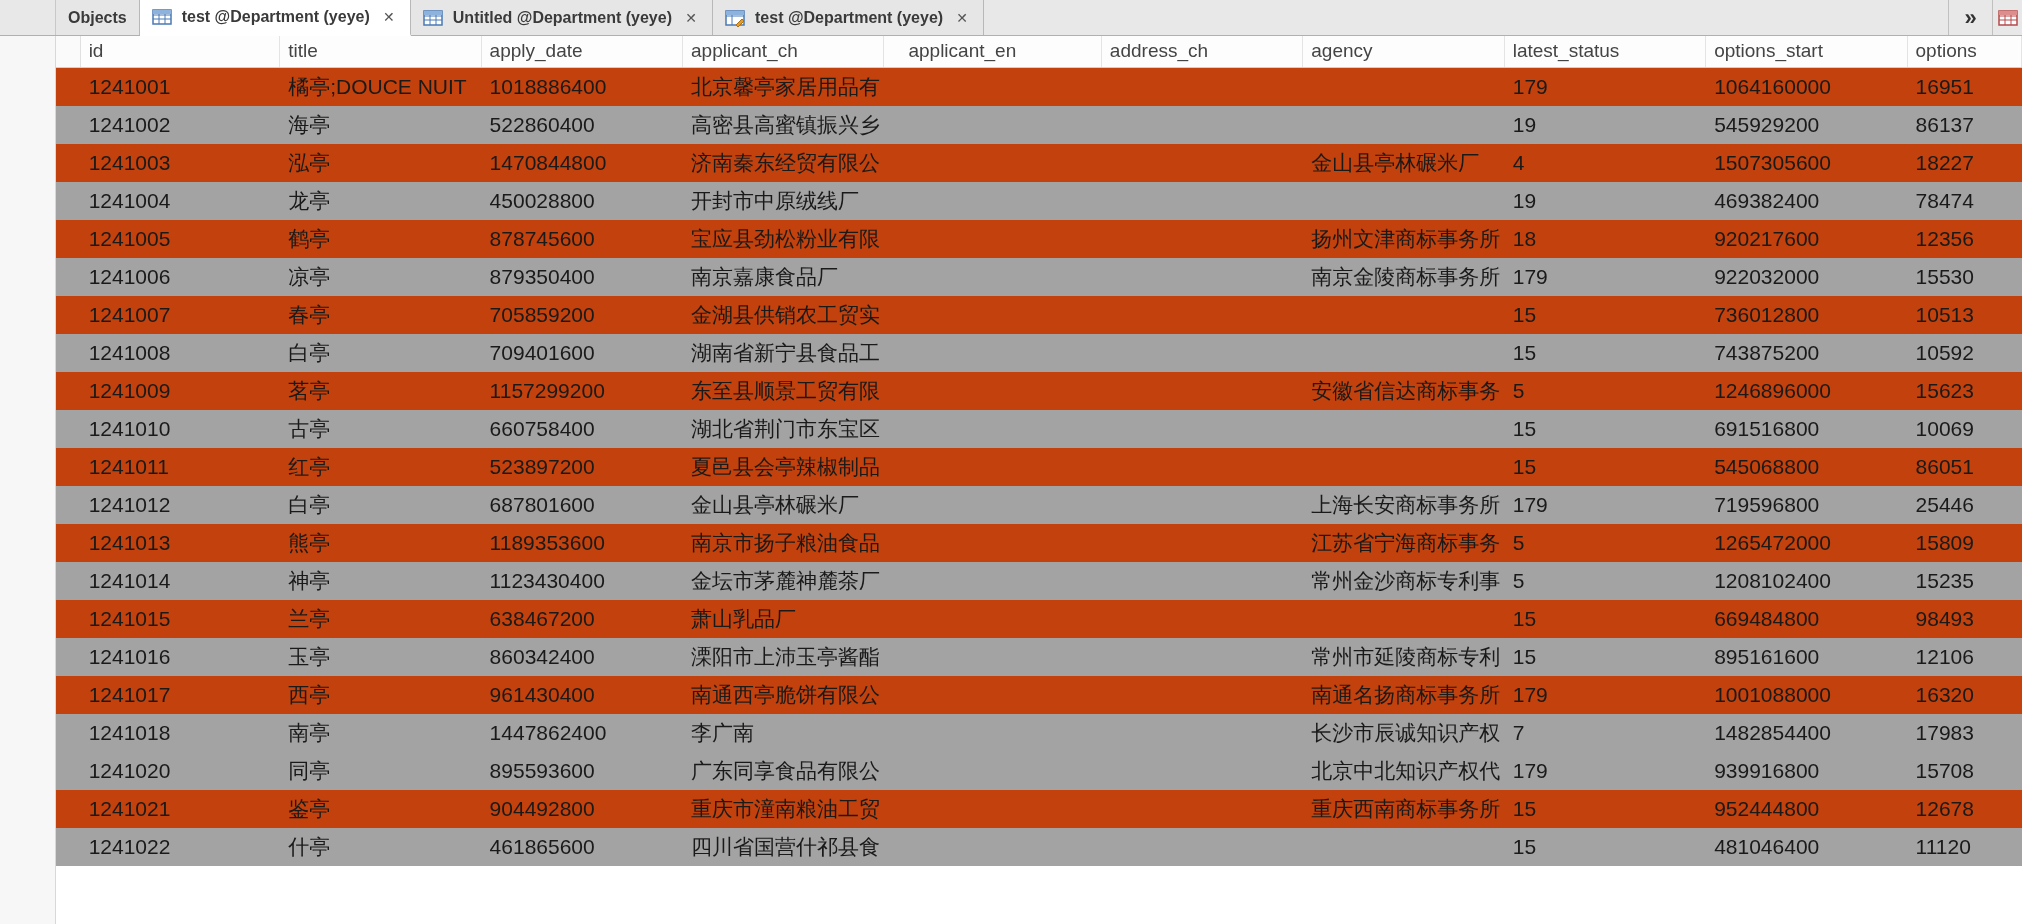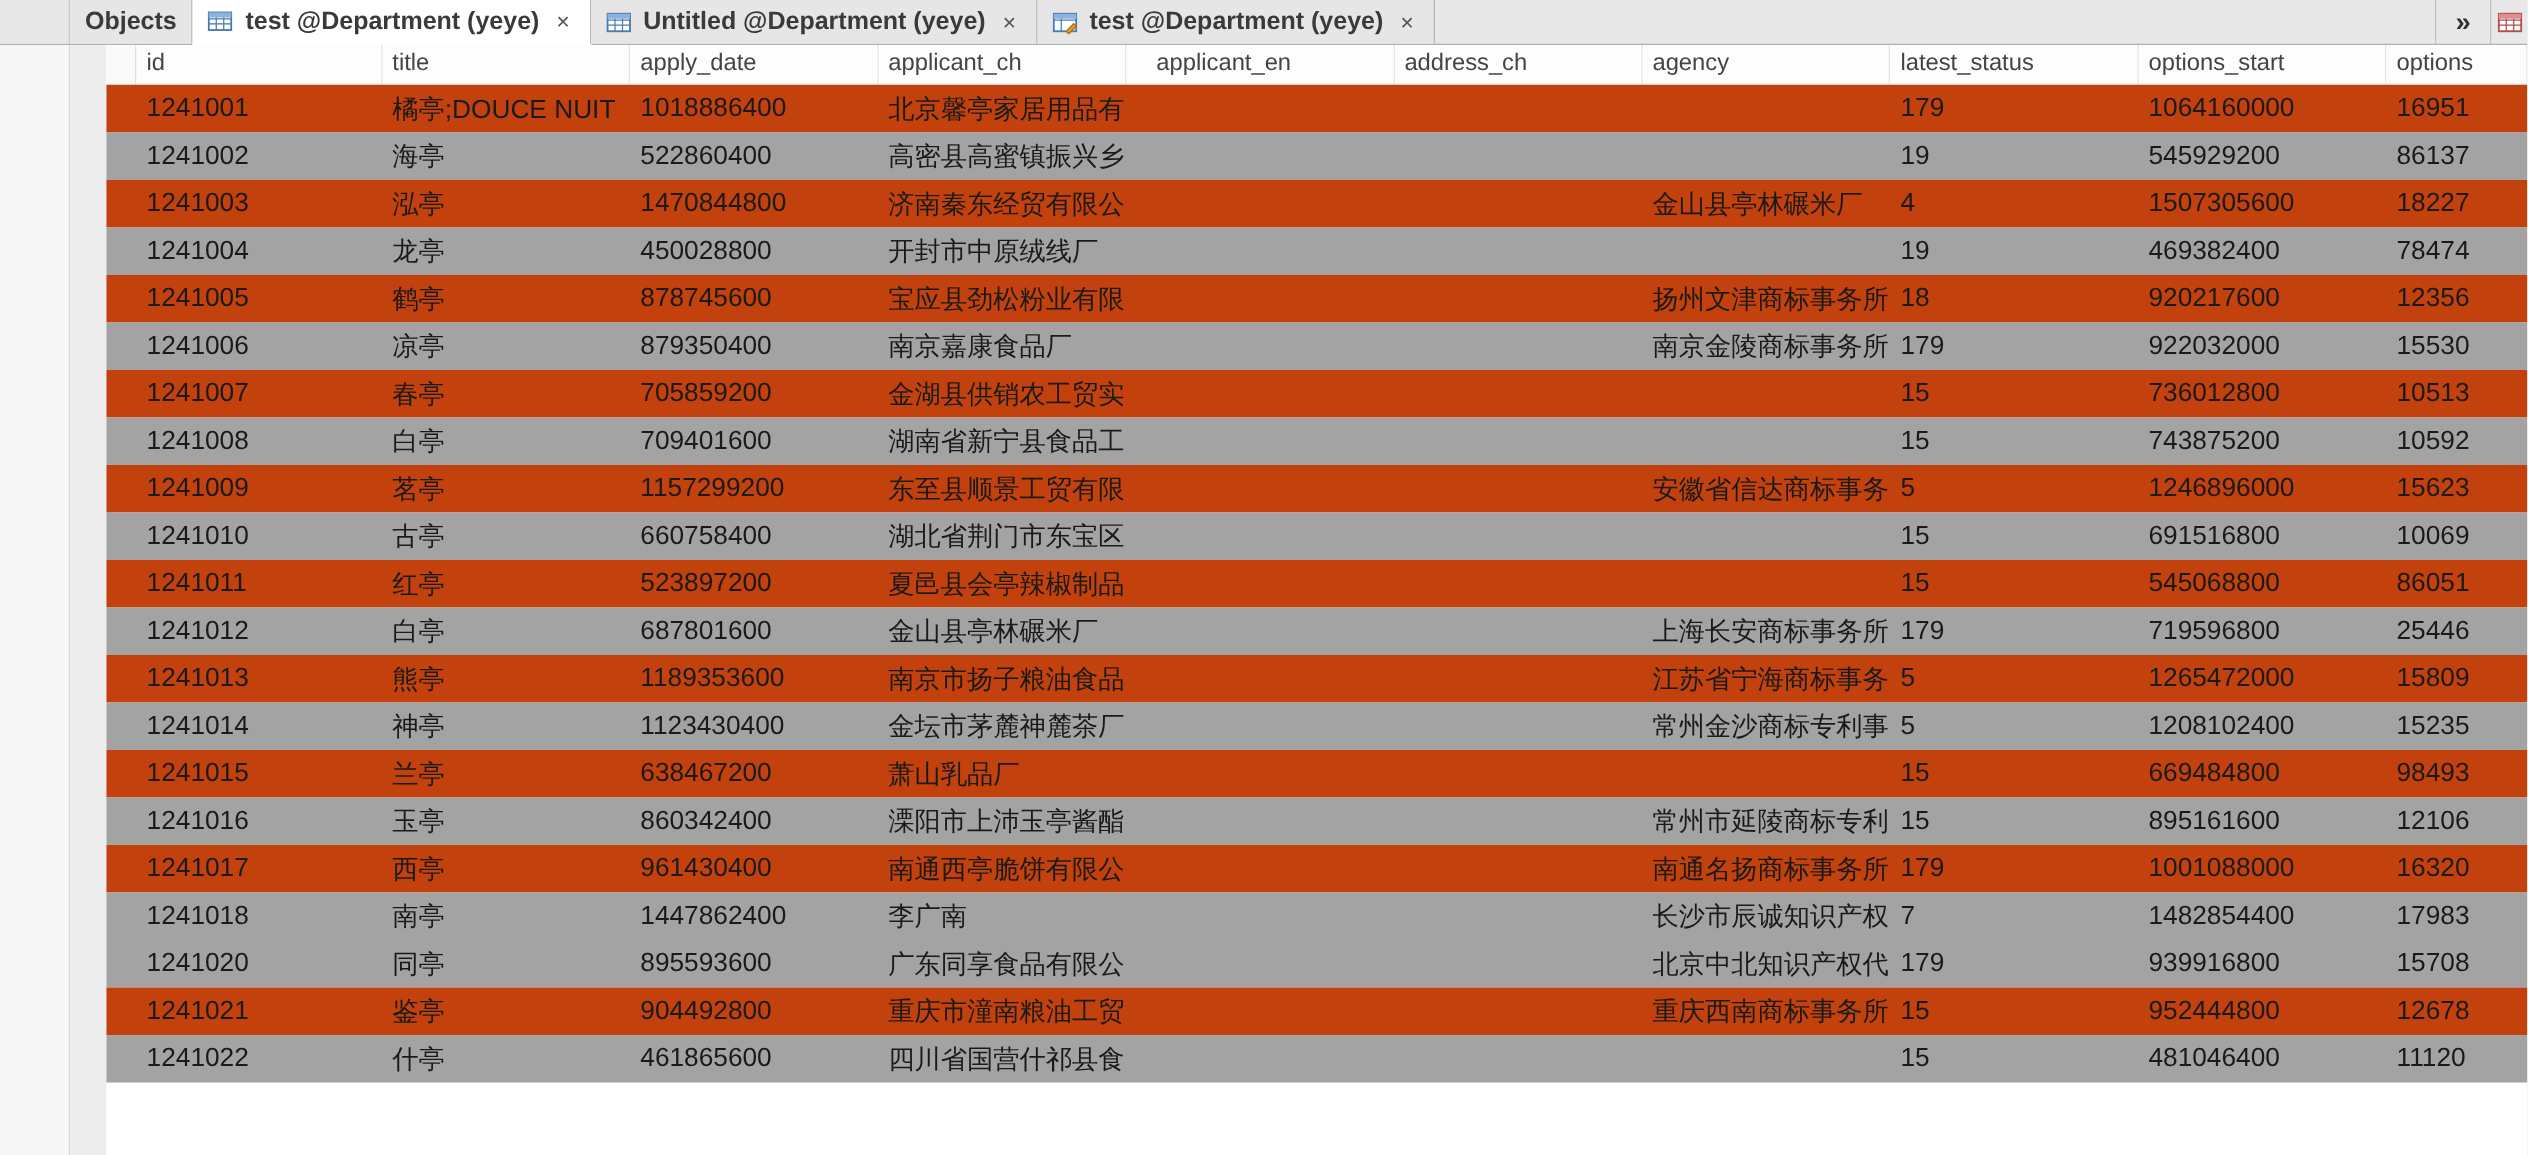--- a/index.html
+++ b/index.html
@@ -2,28 +2,28 @@
 <html><head>
 <meta charset="utf-8">
 <style>
   * { box-sizing: border-box; margin: 0; padding: 0; }
   html, body { width: 2022px; height: 924px; overflow: hidden; font-family: "Lucida Grande","Helvetica Neue",Arial,sans-serif; font-size: 20px; color: #222; background: #ededed; }
   .app { width: 100%; height: 100%; display: flex; flex-direction: column; }
   .tabbar { height: 36px; background: #e8e8e8; border-bottom: 1px solid #b0b0b0; display: flex; align-items: stretch; position: relative; }
   .left-gutter-top { width: 56px; background: #e8e8e8; border-right: 1px solid #c8c8c8; }
   .tab { display: flex; align-items: center; padding: 0 12px; border-right: 1px solid #b8b8b8; background: #e6e6e6; gap: 10px; position: relative; cursor: default; white-space: nowrap; }
   .tab.active { background: #ffffff; border-bottom: 2px solid #ffffff; margin-bottom: -1px; }
-  .tab .tab-label { font-size: 20px; font-weight: 600; color: #3a3a3a; }
+  .tab .tab-label { font-size: 16px; font-weight: 600; color: #3a3a3a; }
   .tab .close { width: 18px; height: 18px; border-radius: 9px; display: flex; align-items: center; justify-content: center; font-size: 14px; color: #555; }
   .tab .icon { width: 20px; height: 20px; display: inline-flex; align-items: center; justify-content: center; }
   .icon svg { width: 100%; height: 100%; }
   .tabspacer { flex: 1; }
   .overflow { width: 44px; display: flex; align-items: center; justify-content: center; font-size: 22px; font-weight: 700; color: #333; border-left: 1px solid #c0c0c0; }
   .right-edge-icon { width: 30px; display: flex; align-items: center; justify-content: center; border-left: 1px solid #c0c0c0; }
-  .body { flex: 1; display: flex; min-height: 0; gap: 29px; }
+  .body { flex: 1; display: flex; min-height: 0; }
   .left-gutter { width: 56px; background: #f7f7f7; border-right: 1px solid #d8d8d8; }
   .grid-wrap { flex: 1; overflow: hidden; position: relative; background: #ffffff; }
   .grid { display: flex; flex-direction: column; width: 100%; }
   .header-row { display: flex; height: 32px; background: #fdfdfd; border-bottom: 1px solid #d0d0d0; }
   .row-head { width: 26px; border-right: 1px solid #e0e0e0; background: #fafafa; }
   .col-head { border-right: 1px solid #e4e4e4; padding: 4px 8px 0 8px; font-size: 19px; color: #444; font-weight: 400; white-space: nowrap; overflow: hidden; }
   .data-row { display: flex; height: 38px; align-items: center; }
   .data-row.even { background: #c2410c; }
   .data-row.odd { background: #a3a3a3; }
   .cell { border-right: 1px solid transparent; padding: 0 8px; font-size: 21px; color: #1a1a1a; white-space: nowrap; overflow: hidden; }

